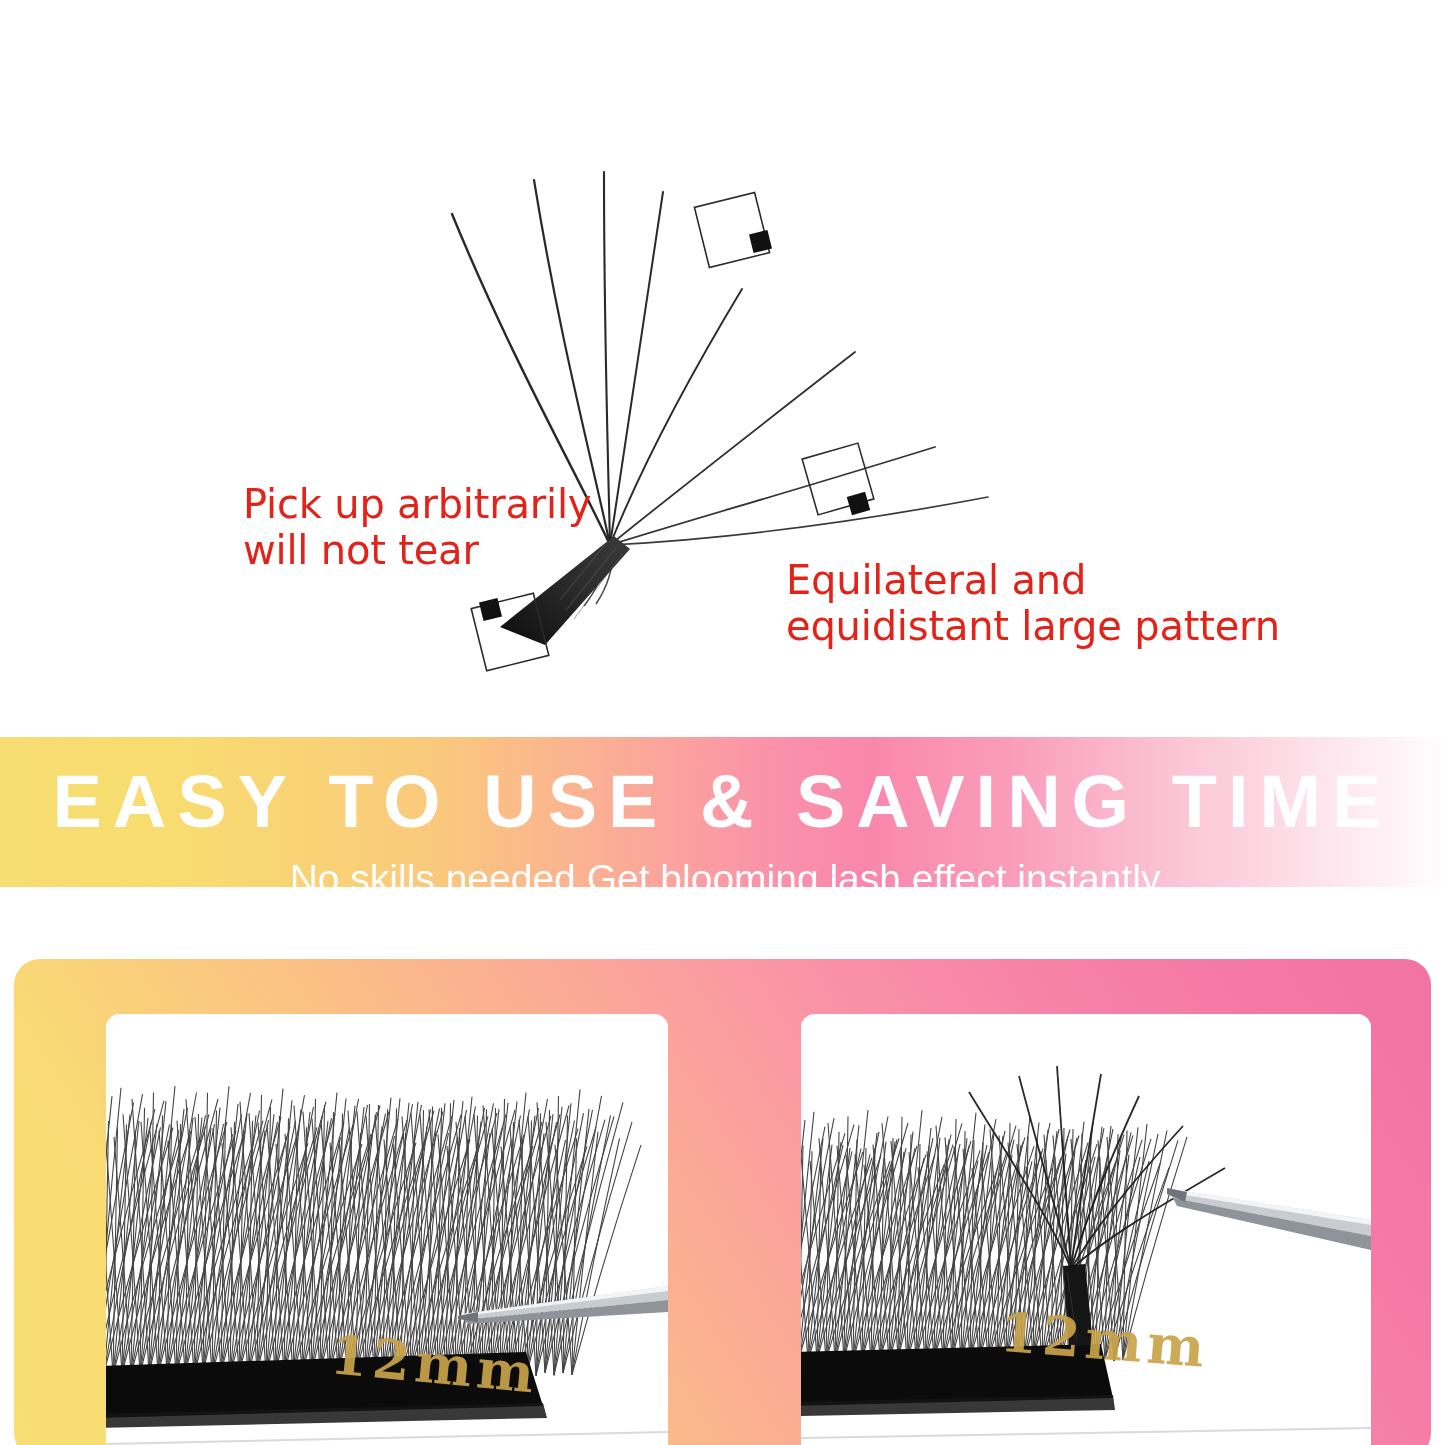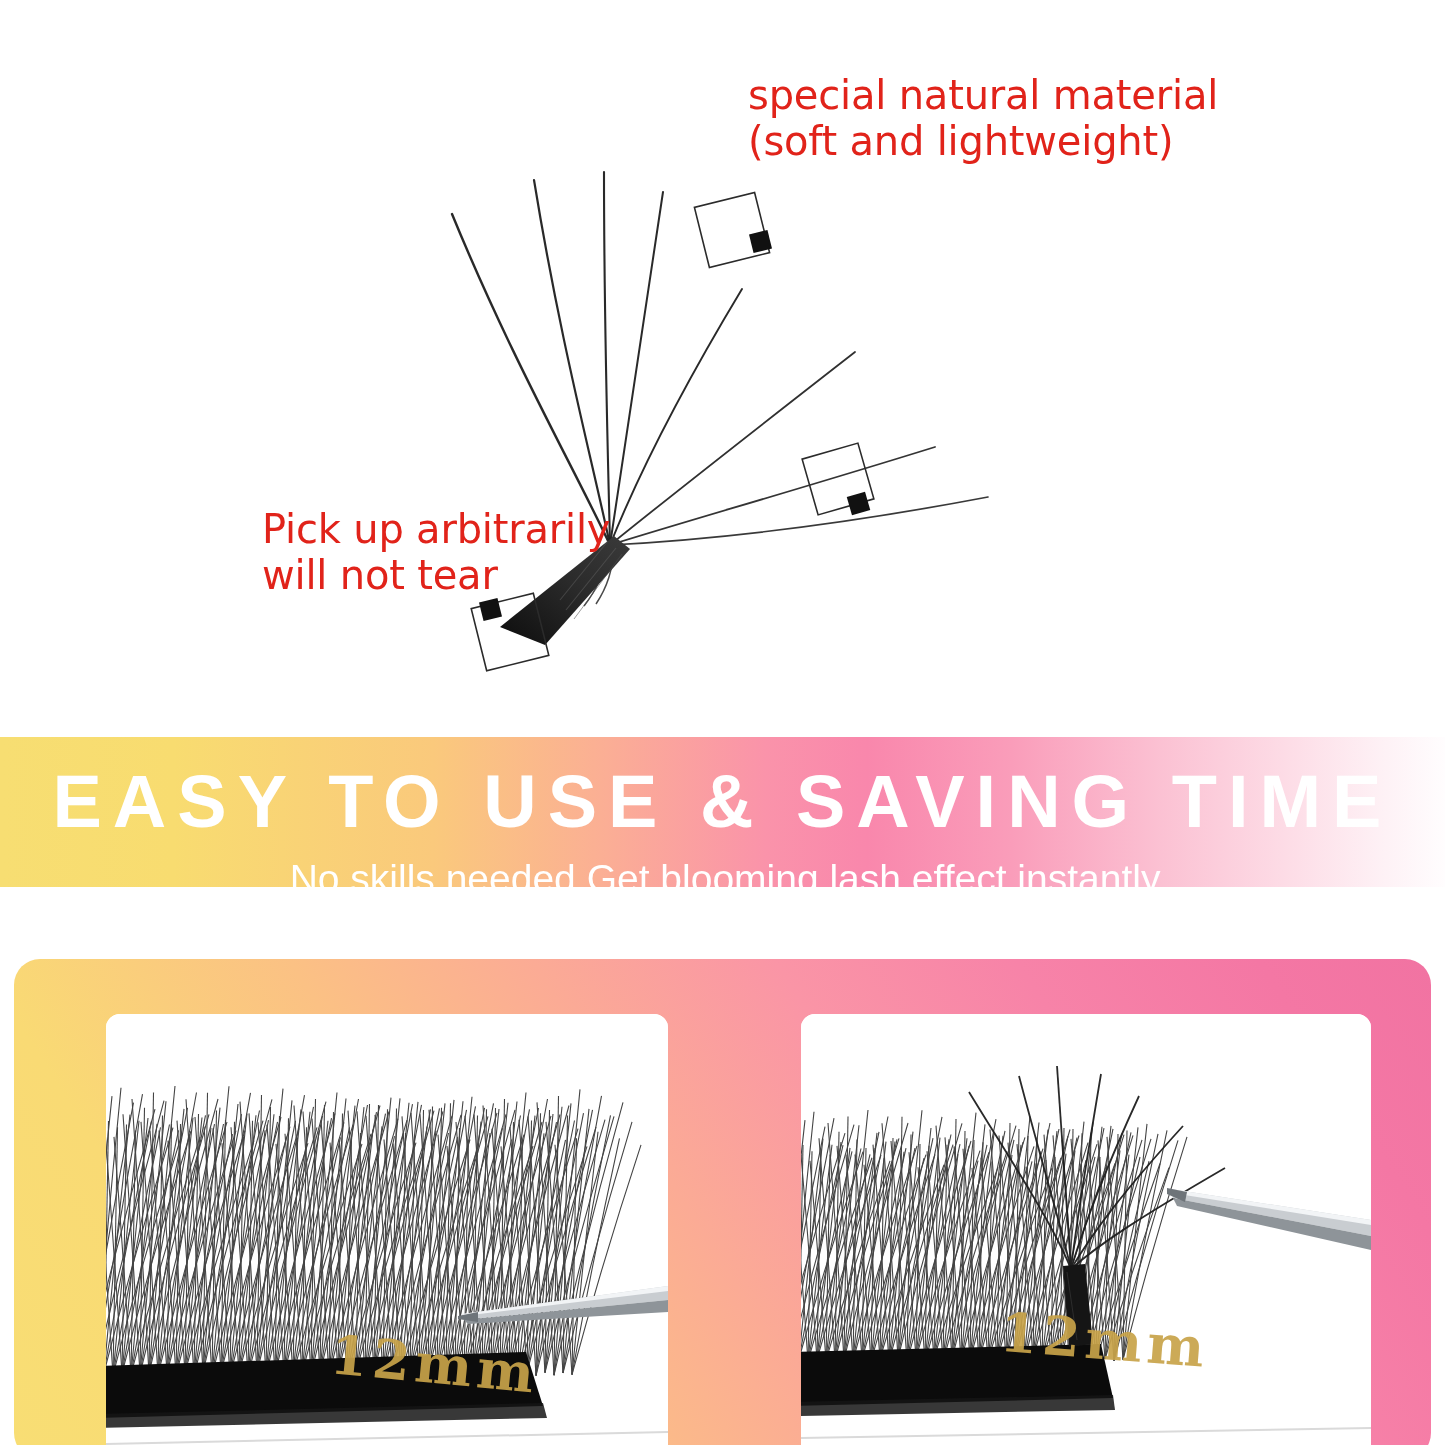--- a/index.html
+++ b/index.html
@@ -8,21 +8,21 @@
   #page { position:relative; width:1445px; height:1445px; background:#fff; }
 
   
   .top-section { position:absolute; left:0; top:0; width:1445px; height:737px; background:#fff; }
   .diagram-svg { position:absolute; left:0; top:0; width:1445px; height:737px; }
 
   .callout { position:absolute; color:#E1231A; font-size:40px; line-height:1.16;
     font-family:"DejaVu Sans", sans-serif; font-weight:400; white-space:pre-line;
     letter-spacing:-0.2px; }
   .callout-material { left:748px; top:72px; }
-  .callout-pickup   { left:243px; top:506px;margin-left:19px; }
+  .callout-pickup   { left:243px; top:481px; }
   .callout-equi     { left:786px; top:557px; }
 
   
   .banner { position:absolute; left:0; top:737px; width:1445px; height:150px;
     background:linear-gradient(90deg,
       #F7DE72 0%, #F8DC70 12%, #FAC97C 30%, #FBAE95 42%,
       #FA93AA 53%, #F987AC 60%, #FA9DBA 70%, #FBC0D2 80%,
       #FDDCE6 89%, #FEF2F6 96%, #FFFDFE 100%);
     overflow:hidden; }
   .banner-title { position:absolute; left:0; top:22px; width:1445px; text-align:center;
@@ -102,24 +102,24 @@
         <rect x="809" y="450" width="58" height="58" fill="none" stroke="#2B2B2B" stroke-width="1.6" transform="rotate(-16 838 479)"></rect>
         <rect x="849" y="494" width="19" height="19" fill="#111" transform="rotate(-16 858.5 503.5)"></rect>
       </g>
 
       <g>
         <rect x="478" y="600" width="64" height="64" fill="none" stroke="#2B2B2B" stroke-width="1.6" transform="rotate(-14 510 632)"></rect>
         <rect x="481" y="600" width="19" height="19" fill="#111" transform="rotate(-14 490.5 609.5)"></rect>
       </g>
     </svg>
 
-    <div class="callout callout-material">special natural material
-(soft and lightweight)</div>
     <div class="callout callout-pickup">Pick up arbitrarily
 will not tear</div>
+    <div class="callout callout-equi">Equilateral and
+equidistant large pattern</div>
   </div>
 
   <div class="banner">
     <div class="banner-title">EASY TO USE &amp; SAVING TIME</div>
     <div class="banner-sub">No skills needed.Get blooming lash effect instantly.</div>
   </div>
 
   <div class="bottom-section">
     <div class="photo-frame">
 

